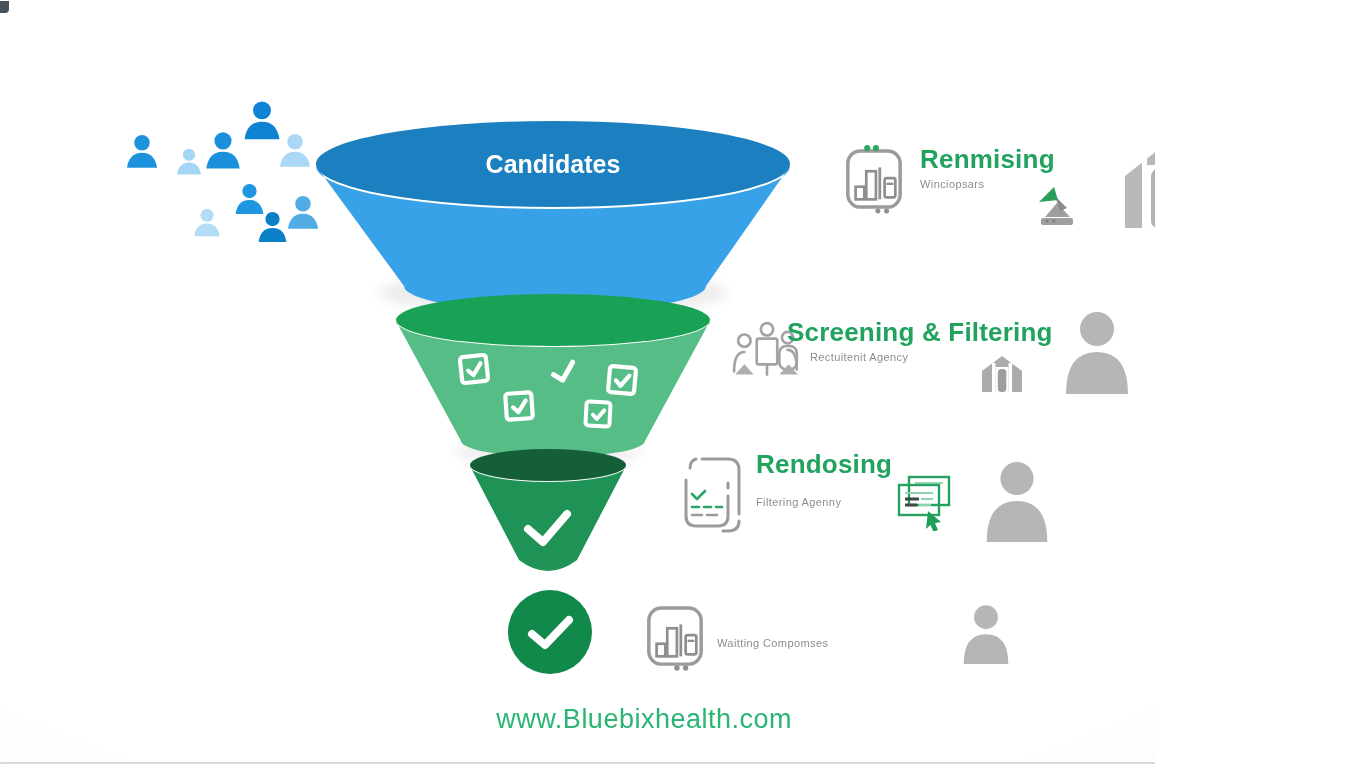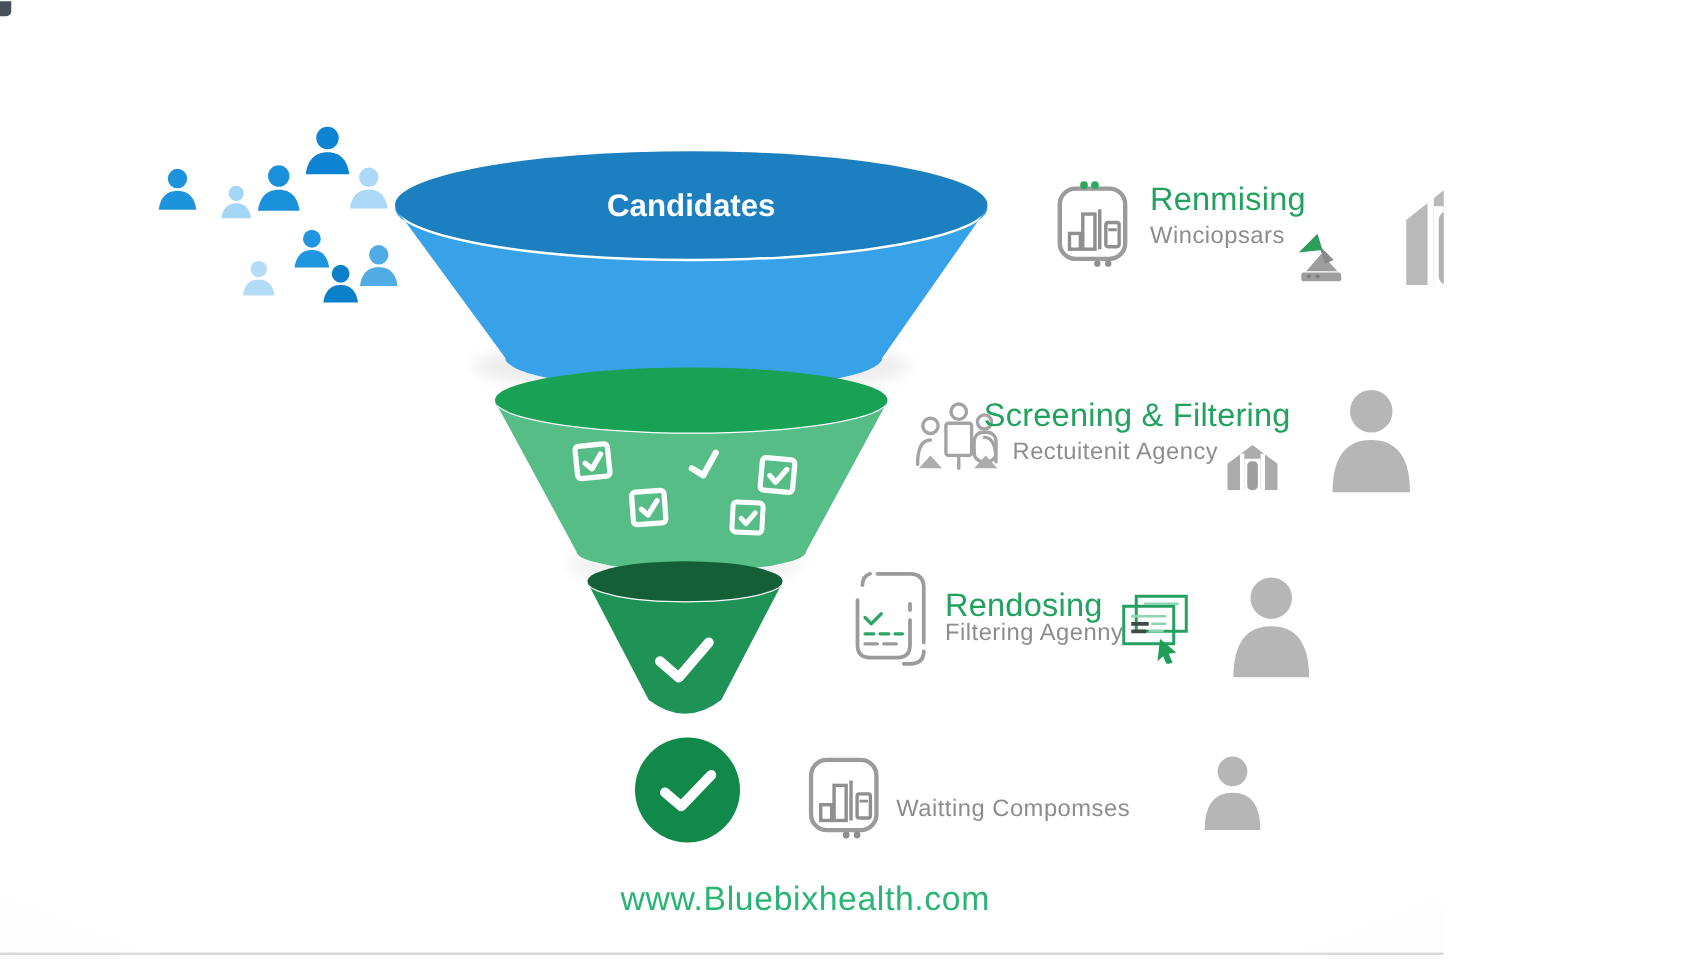--- a/index.html
+++ b/index.html
@@ -2,22 +2,22 @@
 <html><head>
 <meta charset="utf-8">
 <style>
   html,body{margin:0;padding:0;background:#fff;}
   #canvas{
     position:relative;width:1155px;height:768px;overflow:hidden;
     background:radial-gradient(ellipse 120% 100% at 50% 45%, #ffffff 62%, #f1f2f3 100%);
     font-family:"Liberation Sans", sans-serif;
   }
   .abs{position:absolute;}
-  .row-title{position:absolute;font-weight:400;font-size:26px;letter-spacing:.2px;white-space:nowrap;}
-  .row-sub{position:absolute;font-size:19px;color:#8d8d8d;letter-spacing:.4px;white-space:nowrap;}
+  .row-title{position:absolute;font-weight:700;font-size:26px;letter-spacing:.2px;white-space:nowrap;}
+  .row-sub{position:absolute;font-size:11px;color:#8d8d8d;letter-spacing:.4px;white-space:nowrap;}
   .funnel-label{fill:#ffffff;font-family:"Liberation Sans",sans-serif;font-weight:700;font-size:25px;text-anchor:middle;}
   .chk{stroke:#ffffff;fill:none;stroke-linecap:round;stroke-linejoin:round;}
   .big-check{stroke:#ffffff;fill:none;stroke-width:8;stroke-linecap:round;stroke-linejoin:round;}
   #footer-url{position:absolute;left:420px;top:704px;width:372px;text-align:right;font-size:27px;letter-spacing:.5px;}
   #bottom-line{position:absolute;left:0;top:762px;width:100%;height:2px;background:#d9d9d9;}
   #corner-mark{position:absolute;left:0;top:1px;width:9px;height:12px;background:#45525b;border-radius:0 0 4px 0;}
 </style>
 </head>
 <body>
 
@@ -152,21 +152,21 @@
       <path d="M24,7 H50 Q61,7 61,18 V62"></path>
       <path d="M61,69 Q61,79 50,79 H45"></path>
       <path d="M18,7 Q12,9 12,16"></path>
       <path d="M8,28 V64 Q8,74 18,74 H40 Q50,74 50,64 V44"></path>
       <path d="M50,36 V31"></path>
     </g>
     <path d="M14,42 l5,5 l8,-8" fill="none" stroke="#2ba567" stroke-width="2.6" stroke-linecap="round" stroke-linejoin="round"></path>
     <line x1="14" y1="55" x2="44" y2="55" stroke="#2ba567" stroke-width="2.6" stroke-dasharray="7 5" stroke-linecap="round"></line>
     <line x1="14" y1="63" x2="40" y2="63" stroke="#9b9b9b" stroke-width="2.6" stroke-dasharray="10 5" stroke-linecap="round"></line>
   </svg>
-  <div class="row-title" style="left:756px;top:469px;color:#21a35f">Rendosing</div>
+  <div class="row-title" style="left:756px;top:449px;color:#21a35f">Rendosing</div>
   <div class="row-sub" style="left:756px;top:496px">Filtering Agenny</div>
   <svg class="abs" style="left:895px;top:473px" width="58" height="58" viewBox="0 0 58 58">
     <rect x="14" y="4" width="40" height="28" fill="none" stroke="#25a060" stroke-width="2.4"></rect>
     <rect x="4" y="12" width="40" height="30" fill="none" stroke="#25a060" stroke-width="2.4"></rect>
     <line x1="20" y1="10" x2="48" y2="10" stroke="#8fd4b2" stroke-width="2"></line>
     <line x1="10" y1="20" x2="38" y2="20" stroke="#8fd4b2" stroke-width="2"></line>
     <line x1="10" y1="26" x2="24" y2="26" stroke="#3e4a44" stroke-width="3"></line>
     <line x1="26" y1="26" x2="38" y2="26" stroke="#8fd4b2" stroke-width="2"></line>
     <line x1="10" y1="32" x2="22" y2="32" stroke="#3e4a44" stroke-width="3"></line>
     <line x1="24" y1="32" x2="36" y2="32" stroke="#8fd4b2" stroke-width="2"></line>

